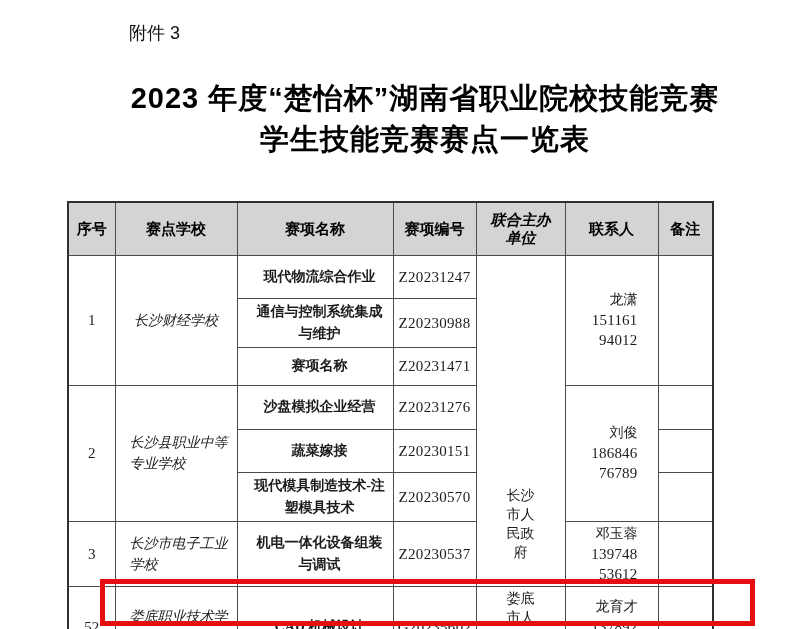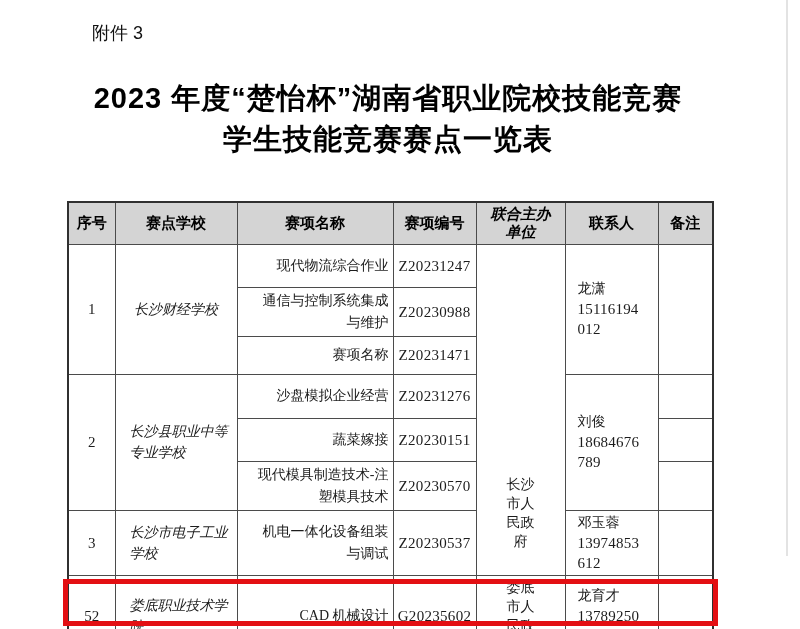--- a/index.html
+++ b/index.html
@@ -1,21 +1,21 @@
 <!DOCTYPE html>
 <html style="--highlight-red: #e30f13; --header-bg: #d4d4d4; --border-gray: #4b4b4b; --border-dark: #303030;"><head>
 <meta charset="utf-8">
 <style>
   html,body{margin:0;padding:0;}
   body{
     width:800px;height:629px;position:relative;background:#ffffff;
     font-family:"Liberation Serif","DejaVu Serif",serif;
     color:#1c1c1c;overflow:hidden;
   }
-  .abs{position:absolute;}
+  .abs{position:absolute;margin-left:37px;}
   
   .page-edge{left:786px;top:0;width:2px;height:556px;background:#e3e3e3;}
   
   .attachment{left:92px;top:21px;font-family:"Liberation Sans","DejaVu Sans",sans-serif;
     font-size:18px;color:#111;}
   
   .title{left:0;top:78px;width:776px;text-align:center;
     font-family:"Liberation Sans","DejaVu Sans",sans-serif;
     font-weight:bold;font-size:29px;line-height:41px;color:#000;letter-spacing:1px;}
   
@@ -29,26 +29,26 @@
     background:var(--header-bg,#d4d4d4);
     font-family:"Liberation Sans","DejaVu Sans",sans-serif;
     font-weight:bold;font-size:15px;line-height:18px;color:#000;
     text-align:center;padding:0 2px;
   }
   th.c5h{padding:0 11px;font-style:italic;}
   td{font-size:14px;line-height:20px;}
   td.no{text-align:center;font-size:15px;}
   td.school{text-align:left;padding:2px 4px 2px 14px;line-height:21px;font-style:italic;}
   td.school.sc-center{text-align:center;padding:2px 4px;}
-  td.event{text-align:right;padding:2px 4px 2px 13px;line-height:22px;}
+  td.event{text-align:center;padding:2px 4px 2px 13px;line-height:22px;font-weight:bold;}
   td.code{text-align:center;font-family:"Liberation Serif","DejaVu Serif",serif;
     font-size:15px;letter-spacing:0.3px;}
   td.org{text-align:center;padding:2px 24px;line-height:19px;}
   td.org-first{vertical-align:bottom;padding-bottom:24px;}
-  td.contact{text-align:left;padding:2px 12px;}
+  td.contact{text-align:right;padding:2px 20px;}
   td.contact .c-name{font-size:14px;line-height:20px;}
   td.contact .c-phone{font-size:15px;line-height:20px;letter-spacing:0.2px;}
   td.remark{background:transparent;}
   
   .highlight-box{left:63px;top:579px;width:645px;height:37px;
     border:5px solid var(--highlight-red,#e30f13);background:transparent;pointer-events:none;}
 </style>
 </head>
 <body>
 
@@ -65,21 +65,21 @@
   <colgroup>
     <col class="c1">
       <col class="c2">
       <col class="c3">
       <col class="c4">
     <col class="c5">
       <col class="c6">
       <col class="c7">
   </colgroup>
   <tbody>
-      <tr style="height:42px">
+      <tr style="height:53px">
     <th>序号</th>
     <th>赛点学校</th>
     <th>赛项名称</th>
     <th>赛项编号</th>
     <th class="c5h">联合主办单位</th>
     <th>联系人</th>
     <th>备注</th>
   </tr>
 
   <tr style="height:43px">

